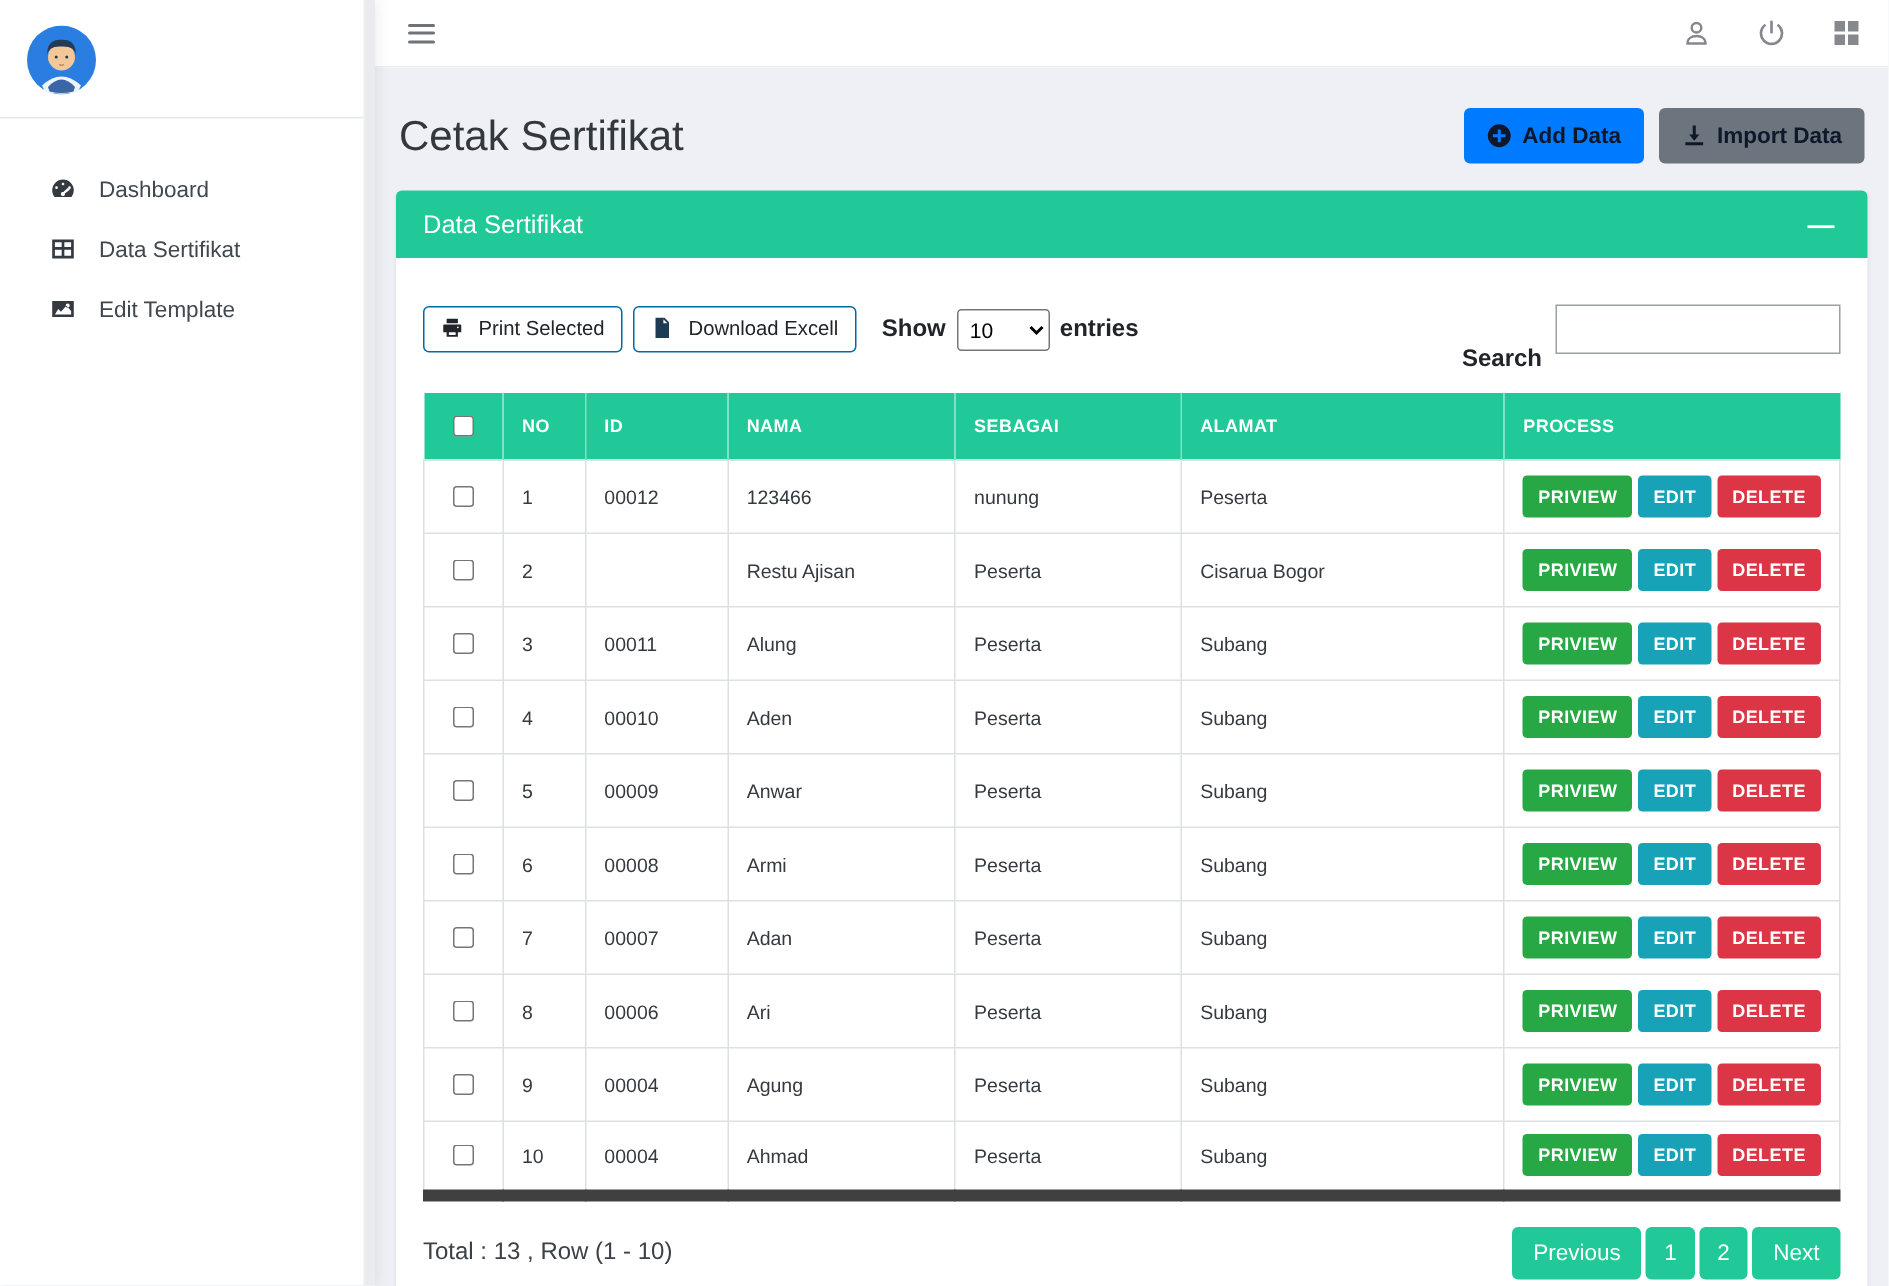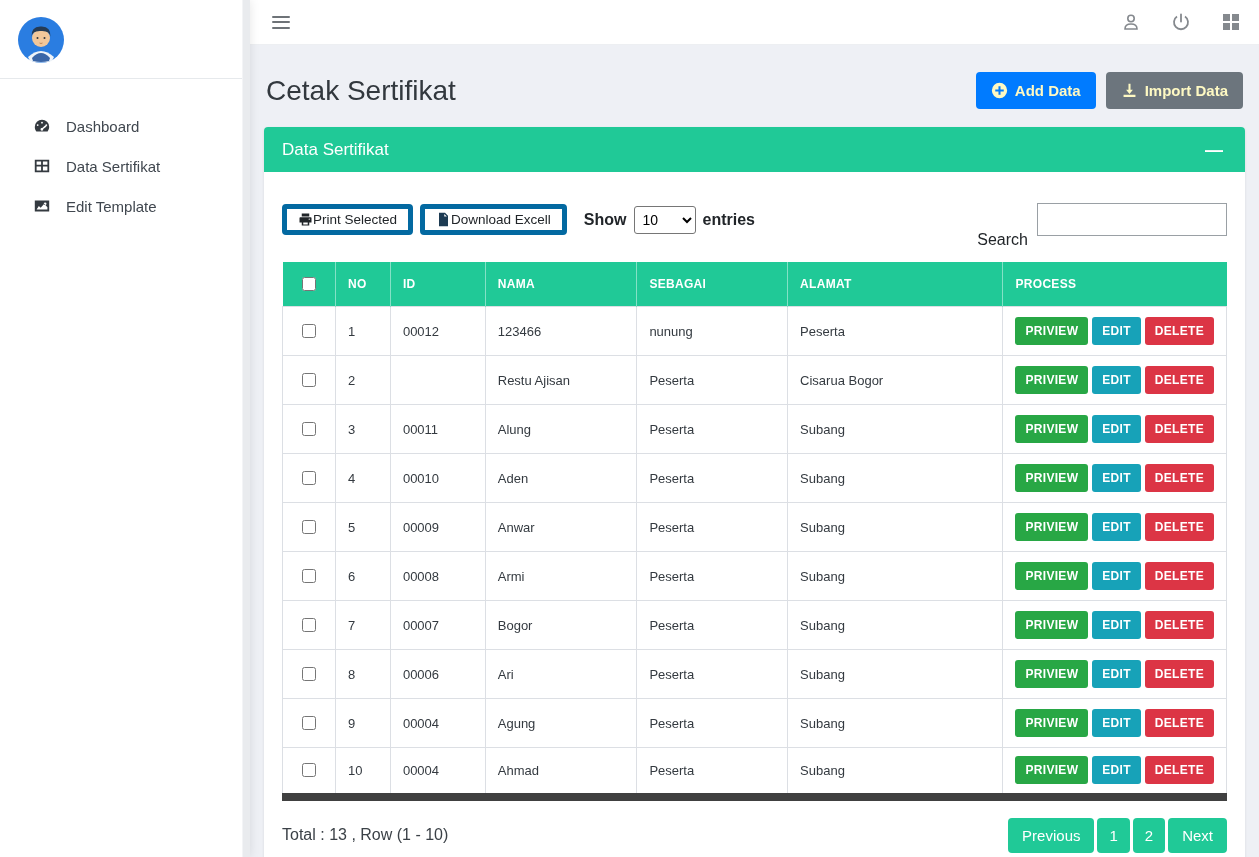--- a/index.html
+++ b/index.html
@@ -63,55 +63,55 @@
 
   .content { padding: 15px 14px 10px; flex: 1; }
   .content-inner { border-bottom: 1px solid #e3e6ea; padding-bottom: 12px; }
 
   .page-head { display: flex; align-items: center; justify-content: space-between; margin: 12px 2px 18px; }
   .page-title { font-size: 28px; font-weight: 400; color: #32383e; }
   .head-buttons { display: flex; gap: 10px; }
   .btn { border: none; border-radius: 4px; cursor: pointer; font-family: inherit; }
   .btn-add, .btn-import {
     display: flex; align-items: center; gap: 7px;
-    color: #fef9c3; font-size: 15px; font-weight: 600;
+    color: #0f172a; font-size: 15px; font-weight: 600;
     padding: 8px 15px; height: 37px;
   }
   .btn-add { background: var(--c-primary, #007bff); }
   .btn-import { background: var(--c-secondary, #6c757d); }
   .btn-add svg, .btn-import svg { width: 17px; height: 17px; }
 
   
   .card { background: #fff; border-radius: 4px; box-shadow: 0 1px 3px rgba(0,0,0,.09); }
   .card-header {
     background: var(--c-accent, #20c997); color: #fff;
     border-radius: 4px 4px 0 0; height: 45px;
     display: flex; align-items: center; justify-content: space-between;
     padding: 0 18px; font-size: 17px;
   }
   .collapse-btn { background: none; border: none; color: #fff; font-size: 18px; font-weight: bold; cursor: pointer; line-height: 1; padding: 2px 4px; }
   .card-body { padding: 18px 18px 20px; }
 
   
   .toolbar { display: flex; align-items: center; margin-bottom: 13px; }
   .btn-light {
-    display: flex; align-items: center; gap: 0;
-    background: #fff; border: 5px solid #0369a1; border-radius: 4px;
+    display: flex; align-items: flex-start; gap: 10px;
+    background: #fff; border: 1px solid #0369a1; border-radius: 4px;
     padding: 6px 11px; font-size: 13.5px; color: #212529; height: 31px;
   }
   .btn-light + .btn-light { margin-left: 7px; }
   .btn-light svg { width: 15px; height: 15px; }
   .show-group { display: flex; align-items: center; margin-left: 17px; font-size: 16px; font-weight: bold; color: #212529; }
   .show-group select {
     margin: 0 7px; width: 62px; height: 28px;
     border: 1px solid #767676; border-radius: 3px; font-size: 14px;
     font-family: inherit; background: #fff; padding: 0 4px;
   }
   .search-group { margin-left: auto; display: flex; align-items: center; }
-  .search-group label { font-size: 16px; font-weight: normal; color: #212529; margin-top: 41px; }
+  .search-group label { font-size: 16px; font-weight: bold; color: #212529; margin-top: 41px; }
   .search-group input {
     margin-left: 9px; width: 190px; height: 33px;
     border: 1px solid #9aa0a5; background: #fff; padding: 0 8px;
     font-size: 14px; font-family: inherit;
   }
 
   
   table.data-table { width: 100%; border-collapse: collapse; font-size: 13px; border-bottom: 8px solid #404040; }
   .data-table th {
     background: var(--c-accent, #20c997); color: #fff;
@@ -398,21 +398,21 @@
                 </div>
               </td>
             </tr>
 
             <tr>
               <td class="cb-cell">
                 <input type="checkbox" style="">
               </td>
               <td>7</td>
               <td>00007</td>
-              <td>Bogor</td>
+              <td>Adan</td>
               <td>Peserta</td>
               <td>Subang</td>
               <td>
                 <div class="actions">
                   <button class="btn-action btn-priview">PRIVIEW</button>
                   <button class="btn-action btn-edit">EDIT</button>
                   <button class="btn-action btn-delete">DELETE</button>
                 </div>
               </td>
             </tr>

